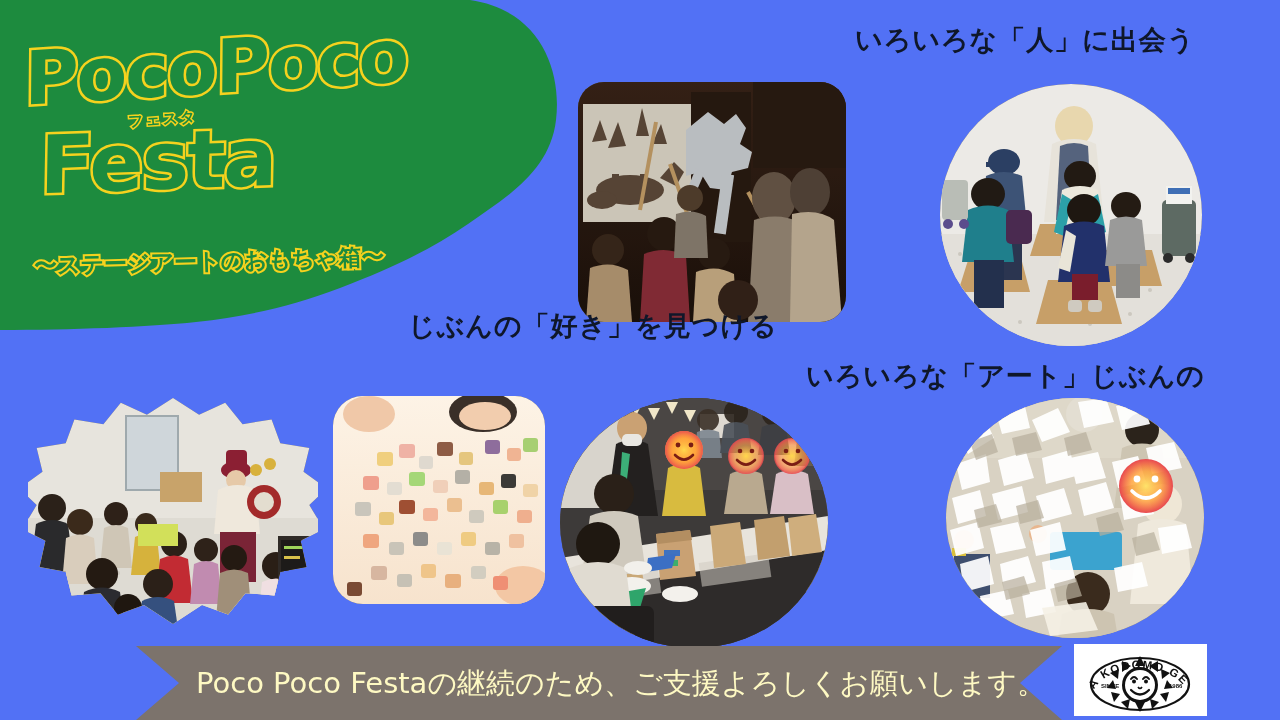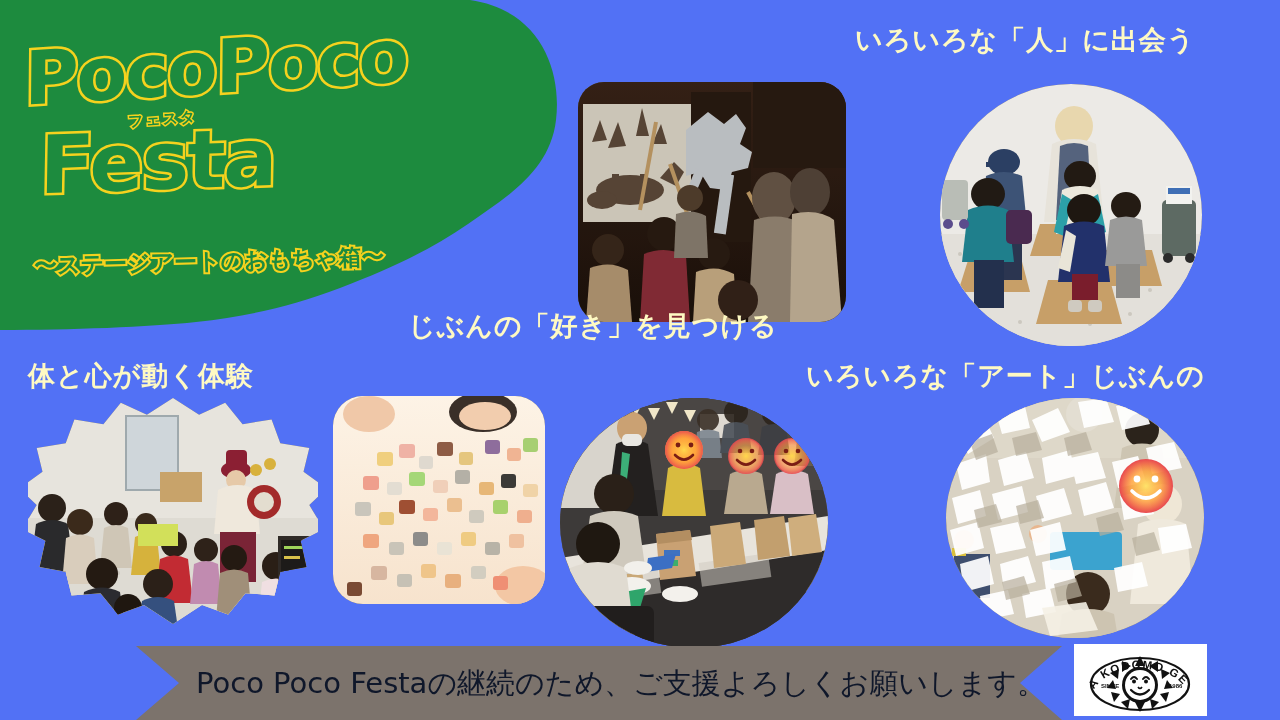--- a/index.html
+++ b/index.html
@@ -35,21 +35,21 @@
   }
   .logo-sub{
     position:absolute;left:16px;top:228px;font-size:23px;font-weight:bold;
     color:#1d8b3e;-webkit-text-stroke:4px #f5d21e;paint-order:stroke fill;
     letter-spacing:0px;white-space:nowrap;transform:rotate(-1.5deg);
   }
 
   
   .cap{
     position:absolute;z-index:6;
-    font-size:27px;font-weight:bold;color:#fef9c3;
+    font-size:27px;font-weight:bold;color:#0f172a;
     letter-spacing:1px;white-space:nowrap;
     font-family:"DejaVu Sans",sans-serif;
   }
   .cap-people {left:855px; top:22px;}
   .cap-like   {left:408px; top:308px;}
   .cap-body   {left:28px;  top:358px;}
   .cap-art    {left:806px; top:358px;}
   .cap-daily  {left:318px; top:606px;}
 
   
@@ -74,21 +74,21 @@
   .banner{
     position:absolute;left:0;top:646px;width:1280px;height:74px;z-index:5;
   }
   .banner-shape2{
     position:absolute;left:0;top:0;width:1062px;height:74px;
     background:#7c736c;
     clip-path:polygon(136px 0, 1062px 0, 1020px 37px, 1062px 74px, 136px 74px, 179px 37px);
   }
   .banner-text{
     position:absolute;left:196px;top:0;height:74px;line-height:74px;
-    font-size:29px;color:#0f172a;white-space:nowrap;letter-spacing:0px;
+    font-size:29px;color:#fef9c3;white-space:nowrap;letter-spacing:0px;
     font-family:"DejaVu Sans",sans-serif;
   }
   .logo-box{
     position:absolute;left:1074px;top:644px;width:133px;height:72px;
     background:#ffffff;z-index:6;
   }
   .logo-box svg{display:block;}
 </style>
 </head>
 <body>
@@ -103,21 +103,20 @@
 
   <div class="logo-wrap">
     <div class="logo-line logo-l1">PocoPoco</div>
     <div class="logo-ruby">フェスタ</div>
     <div class="logo-line logo-l2">Festa</div>
     <div class="logo-sub">〜ステージアートのおもちゃ箱〜</div>
   </div>
 
   <div class="cap cap-people">いろいろな「人」に出会う</div>
   <div class="cap cap-like">じぶんの「好き」を見つける</div>
-  <div class="cap cap-body">体と心が動く体験</div>
   <div class="cap cap-art">いろいろな「アート」じぶんの</div>
 
   <div class="ph ph-stage">
     <svg class="inner" viewBox="0 0 268 240" preserveAspectRatio="none">
       <defs>
         <linearGradient id="roomg" x1="0" y1="0" x2="0" y2="1">
           <stop offset="0" stop-color="#3a2418"></stop>
             <stop offset="1" stop-color="#1d120b"></stop>
         </linearGradient>
       </defs>

